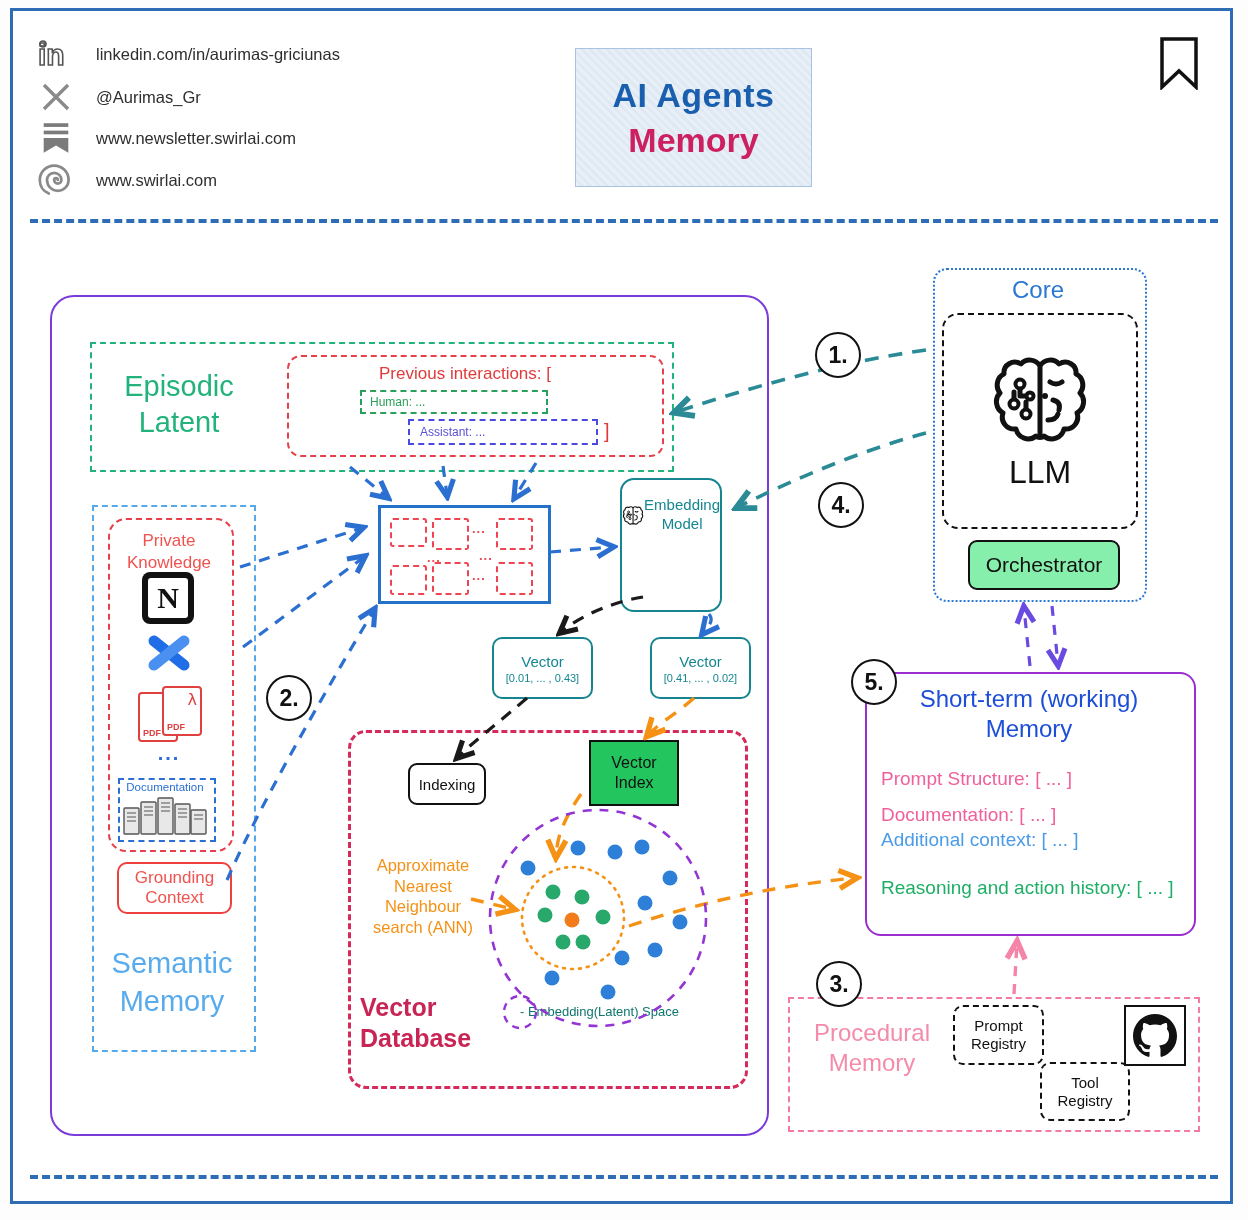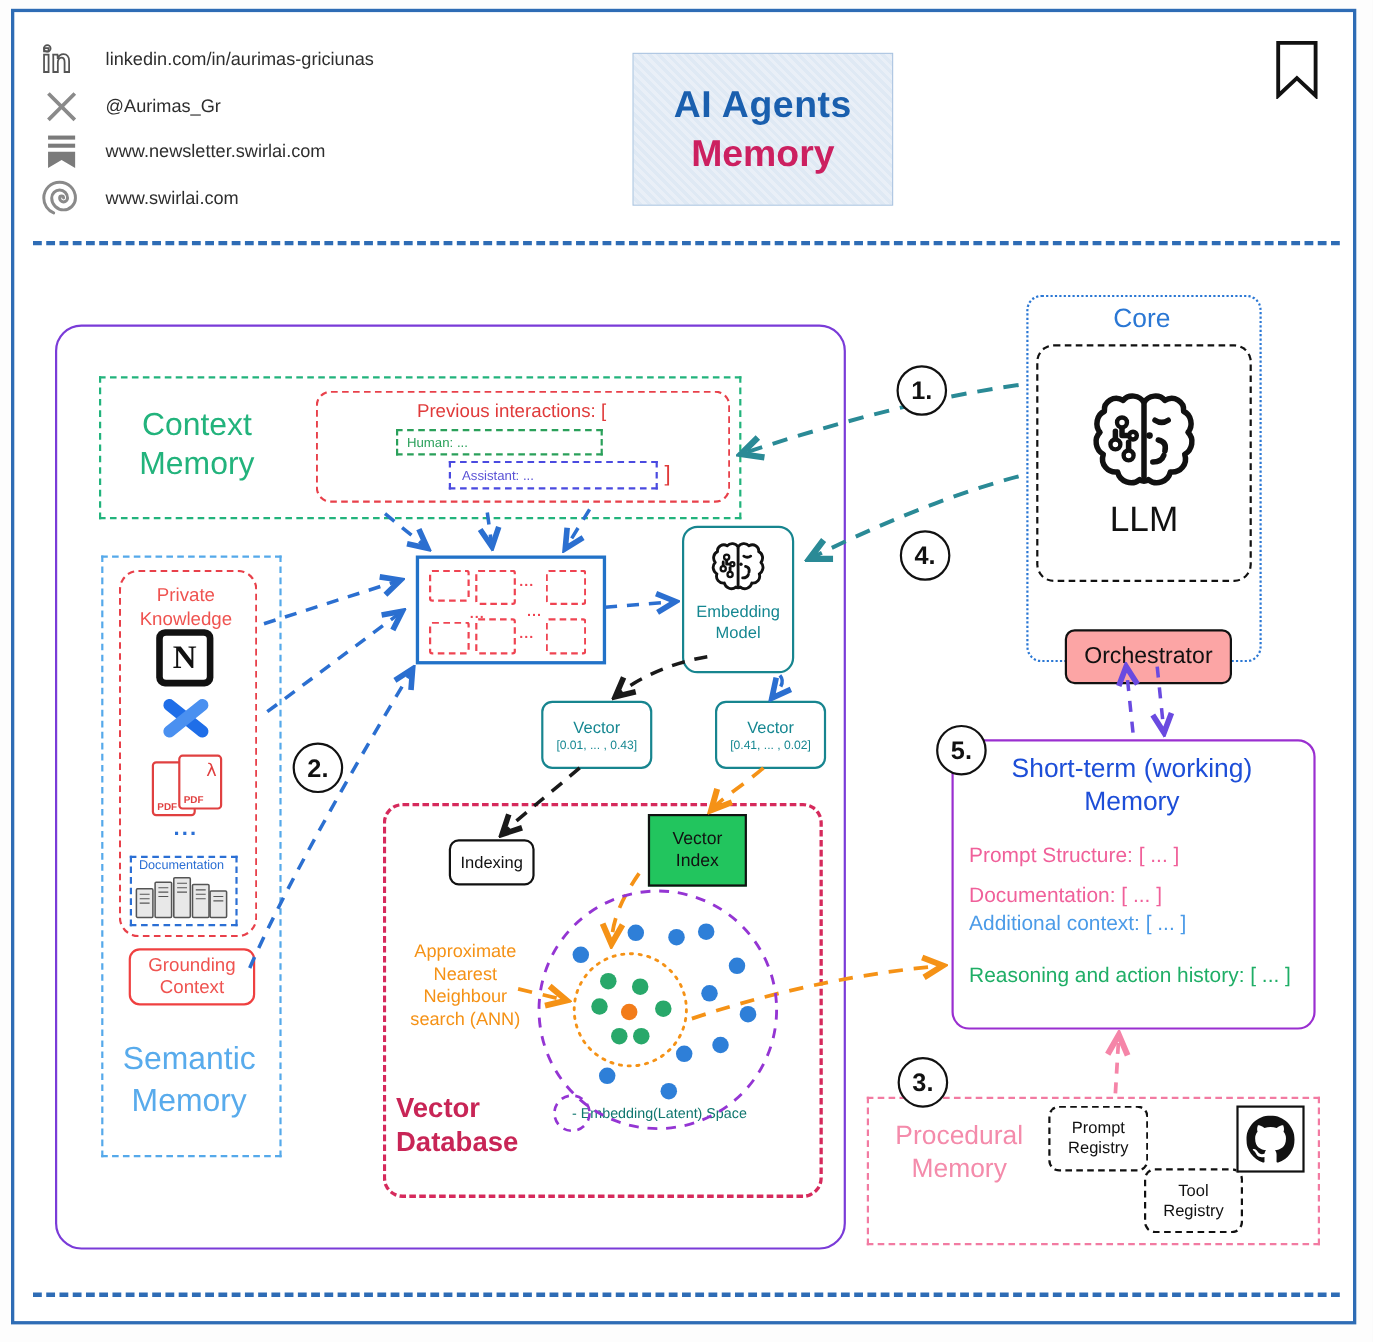--- a/index.html
+++ b/index.html
@@ -59,21 +59,21 @@
   .pdf .lbl{position:absolute;left:3px;bottom:2px;font-size:9px;font-weight:bold;color:#e04040;}
   .pdf .glyph{position:absolute;right:3px;top:2px;font-size:16px;color:#e04040;font-family:"DejaVu Sans",sans-serif;}
 
   
   .chunks{position:absolute;left:378px;top:505px;width:167px;height:93px;border:3px solid #2272c8;background:#fff;}
   .chunk{position:absolute;border:2.5px dashed #ef4452;border-radius:3px;}
   .c-dots{position:absolute;font-size:13px;font-weight:bold;color:#ef4452;letter-spacing:1px;}
 
   
   .embed{position:absolute;left:620px;top:478px;width:102px;height:134px;border:2.5px solid #17858f;border-radius:14px;
-         display:flex;flex-direction:column;align-items:center;padding-top:10px;box-sizing:border-box;background:#fff;}
+         display:flex;flex-direction:row;padding-top:10px;box-sizing:border-box;background:#fff;}
   .embed-label{font-size:15px;color:#158791;text-align:center;line-height:1.25;margin-top:6px;}
   .vecbox{position:absolute;width:97px;height:58px;border:2.5px solid #17858f;border-radius:10px;background:#fff;
           display:flex;flex-direction:column;align-items:center;justify-content:center;gap:2px;}
   .vec-l{font-size:15px;color:#158791;}
   .vec-v{font-size:11px;color:#158791;}
 
   
   .vdb{position:absolute;left:348px;top:730px;width:394px;height:353px;border:3px dashed #d62a5c;border-radius:18px;}
   .indexing{position:absolute;left:408px;top:763px;width:74px;height:38px;border:2.5px solid #111;border-radius:9px;
             font-size:15px;color:#111;background:#fff;}
@@ -96,21 +96,21 @@
   .gh{position:absolute;left:1124px;top:1005px;width:58px;height:57px;border:2.5px solid #111;background:#fff;
       display:flex;align-items:center;justify-content:center;}
 
   
   .core{position:absolute;left:933px;top:268px;width:210px;height:330px;border:2.5px dotted #2a77d4;border-radius:14px;}
   .core-label{position:absolute;left:933px;top:276px;width:210px;text-align:center;font-size:24px;color:#2a77d4;}
   .llm-box{position:absolute;left:942px;top:313px;width:192px;height:212px;border:2.5px dashed #111;border-radius:16px;
            display:flex;flex-direction:column;align-items:center;justify-content:center;gap:2px;}
   .llm-label{font-size:32px;color:#111;}
   .orch{position:absolute;left:968px;top:540px;width:148px;height:46px;border:2.5px solid #111;border-radius:9px;
-        font-size:21px;color:#111;background:#fca5a5;margin-top:32px;}
+        font-size:21px;color:#111;background:#86efac;}
   svg.overlay{position:absolute;left:0;top:0;width:1248px;height:1220px;pointer-events:none;}
 </style>
 </head>
 <body>
 
 <div class="page">
   <div class="frame"></div>
 
   <div class="soc-row" style="top:34px;">
     <span class="soc-icon">
@@ -158,21 +158,21 @@
         <path d="M4 3 h34 v48 l-17 -16 l-17 16 z" fill="#fff" stroke="#111" stroke-width="3.5"></path>
       </svg>
   </div>
 
   <div class="divider" style="top:219px;"></div>
   <div class="divider" style="top:1175px;"></div>
 
   <div class="big-container"></div>
 
   <div class="episodic"></div>
-  <div class="episodic-title">Context Memory</div>
+  <div class="episodic-title">Episodic Latent</div>
   <div class="prev-box"></div>
   <div class="prev-label">Previous interactions: [</div>
   <div class="human-box">Human: ...</div>
   <div class="assist-box">Assistant: ...</div>
   <div class="close-bracket">]</div>
 
   <div class="semantic"></div>
   <div class="pkb"></div>
   <div class="pkb-title">Private Knowledge Base</div>
 

